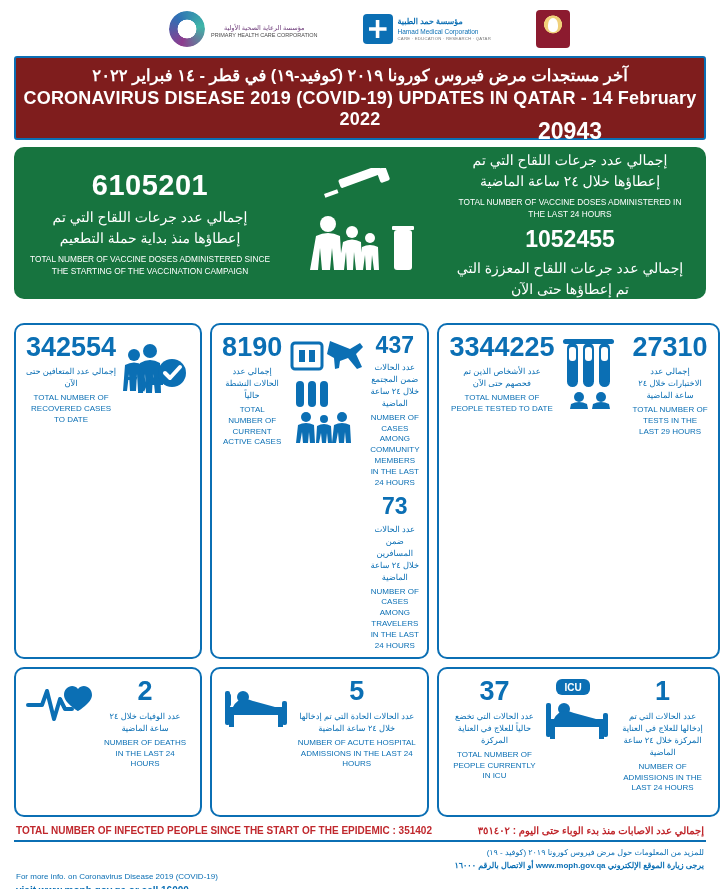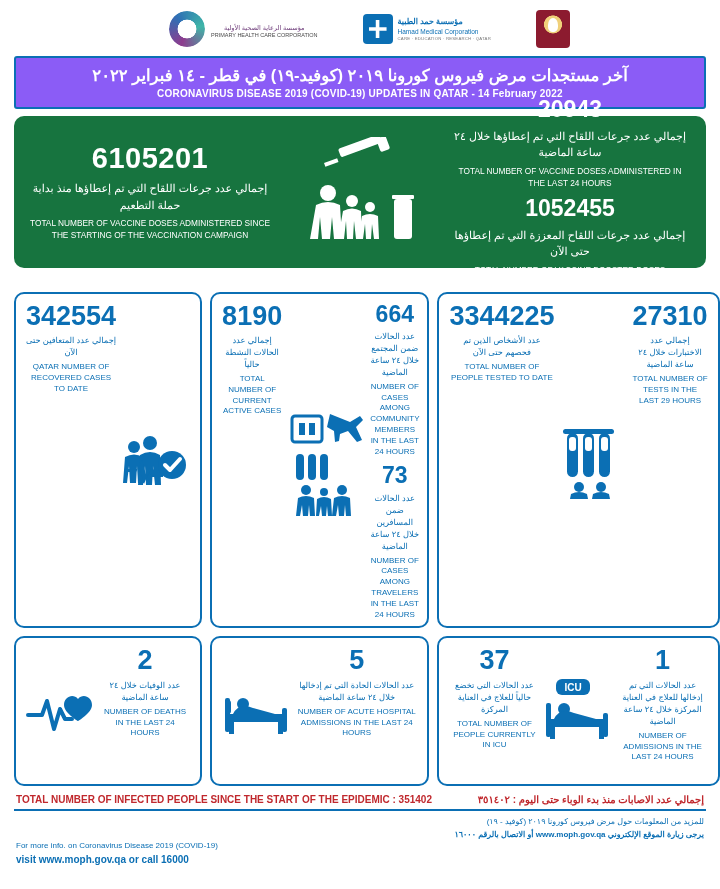--- a/index.html
+++ b/index.html
@@ -45,58 +45,58 @@
     background: radial-gradient(circle at 50% 38%, #f0d07a 0 30%, #8c1b2f 32% 100%);
     position: relative;
   }
   .moph-mark:before{
     content:""; position:absolute; left:50%; top:20%; transform:translateX(-50%);
     width:10px; height:14px; background:#fff; border-radius:50% 50% 40% 40%;
   }
 
   
   .title-bar {
-    background: #8b5cf6; color: #fff; border-radius: 3px;
+    background: #7f1d1d; color: #fff; border-radius: 3px;
     text-align: center; padding: 7px 4px 8px 4px;
     border: 2px solid #0b6fb4;
   }
   .title-ar { font-size: 16.5px; font-weight: bold; direction: rtl; line-height: 1.25; }
-  .title-en { font-size: 10px; font-weight: bold; letter-spacing: .2px; margin-top: 2px; }
+  .title-en { font-size: 18px; font-weight: bold; letter-spacing: .2px; margin-top: 2px; }
 
   
   .green-panel {
     margin-top: 7px; background: #17743f; border-radius: 10px;
     display: flex; align-items: stretch; color: #fff;
     height: 152px; padding: 10px 16px;
   }
   .gp-left, .gp-right { flex: 1; display: flex; flex-direction: column;
     align-items: center; justify-content: center; text-align: center; }
   .gp-center { width: 180px; display: flex; align-items: center; justify-content: center; }
   .gp-big { font-size: 29px; font-weight: bold; letter-spacing: .5px; }
   .gp-big-sm { font-size: 23px; font-weight: bold; }
-  .gp-ar { font-size: 11px; direction: rtl; line-height: 1.5; margin-top: 5px; text-align: center; }
+  .gp-ar { font-size: 14px; direction: rtl; line-height: 1.5; margin-top: 5px; text-align: center; }
   .gp-en { font-size: 8.3px; line-height: 1.45; margin-top: 4px; }
 
   
   .grid {
     margin-top: 24px;
     display: grid; grid-template-columns: 1fr 1fr 1fr; gap: 8px;
   }
   .card {
     border: 2px solid #0b6fb4; border-radius: 10px;
     padding: 8px 8px 6px 8px; min-height: 150px;
     display: flex; align-items: stretch; position: relative;
   }
   .half { flex: 1; display: flex; flex-direction: column; align-items: center;
     justify-content: flex-start; text-align: center; padding: 0 2px; }
   .num { font-size: 27px; font-weight: bold; color: #0b6fb4; line-height: 1.05; }
   .num.sm { font-size: 23px; }
   .ar { font-size: 8.3px; direction: rtl; line-height: 1.45; margin-top: 4px; color: #0b6fb4; }
   .en { font-size: 8px; line-height: 1.35; margin-top: 4px; color: #0b6fb4; }
-  .art { width: 74px; display: flex; align-items: center; justify-content: center; }
+  .art { width: 74px; display: flex; align-items: flex-start; justify-content: center; }
   .art.wide { width: 86px; }
   .stack { display: flex; flex-direction: column; gap: 6px; flex: 1; }
   .stack .sub { display: flex; flex-direction: column; align-items: center; text-align: center; }
 
   
   .footer { margin-top: 8px; }
   .foot-line {
     display: flex; justify-content: space-between; align-items: center;
     font-size: 10px; color: #c0282d; font-weight: bold; padding: 0 2px;
   }
@@ -181,21 +181,21 @@
       <div class="gp-en">TOTAL NUMBER OF VACCINE BOOSTER DOSES ADMINISTERED TO DATE</div>
     </div>
   </div>
 
   <div class="grid">
 
     <div class="card">
       <div class="half">
         <div class="num">342554</div>
         <div class="ar">إجمالي عدد المتعافين حتى الآن</div>
-        <div class="en">QATAR NUMBER OF RECOVERED CASES TO DATE</div>
+        <div class="en">TOTAL NUMBER OF RECOVERED CASES TO DATE</div>
       </div>
       <div class="art">
         <svg width="70" height="72" viewBox="0 0 70 72" aria-hidden="true">
           <g fill="#0b6fb4">
             <circle cx="14" cy="22" r="6"></circle>
             <path d="M5 32 q9 -5 18 0 l1 26 h-6 l-1 -17 -1 17 h-6 l-1 -17 -2 17 h-4z"></path>
             <circle cx="30" cy="18" r="7"></circle>
             <path d="M20 30 q10 -6 20 0 l1 30 h-6 l-2 -19 -1 19 h-6 l-1 -19 -2 19 h-5z"></path>
             <path d="M8 44 h10 l4 -9 5 18 5 -12 3 6 h8 v5 h-11 l-3 -5 -5 12 -5 -18 -3 6 H8z"></path>
             <circle cx="52" cy="40" r="14"></circle>
@@ -228,21 +228,21 @@
             <path d="M12 92 q8 -4 16 0 l1 18 h-5 l-1 -11 -1 11 h-5 l-1 -11 -2 11 h-4z"></path>
             <circle cx="38" cy="86" r="4"></circle>
             <path d="M31 93 q7 -4 14 0 l1 17 h-4 l-1 -10 -1 10 h-4 l-1 -10 -2 10 h-3z"></path>
             <circle cx="56" cy="84" r="5"></circle>
             <path d="M48 92 q8 -4 16 0 l1 18 h-5 l-1 -11 -1 11 h-5 l-1 -11 -2 11 h-4z"></path>
           </g>
         </svg>
       </div>
       <div class="stack">
         <div class="sub">
-          <div class="num sm">664</div>
+          <div class="num sm">437</div>
           <div class="ar">عدد الحالات ضمن المجتمع خلال ٢٤ ساعة الماضية</div>
           <div class="en">NUMBER OF CASES AMONG COMMUNITY MEMBERS IN THE LAST 24 HOURS</div>
         </div>
         <div class="sub">
           <div class="num sm">73</div>
           <div class="ar">عدد الحالات ضمن المسافرين خلال ٢٤ ساعة الماضية</div>
           <div class="en">NUMBER OF CASES AMONG TRAVELERS IN THE LAST 24 HOURS</div>
         </div>
       </div>
     </div>

